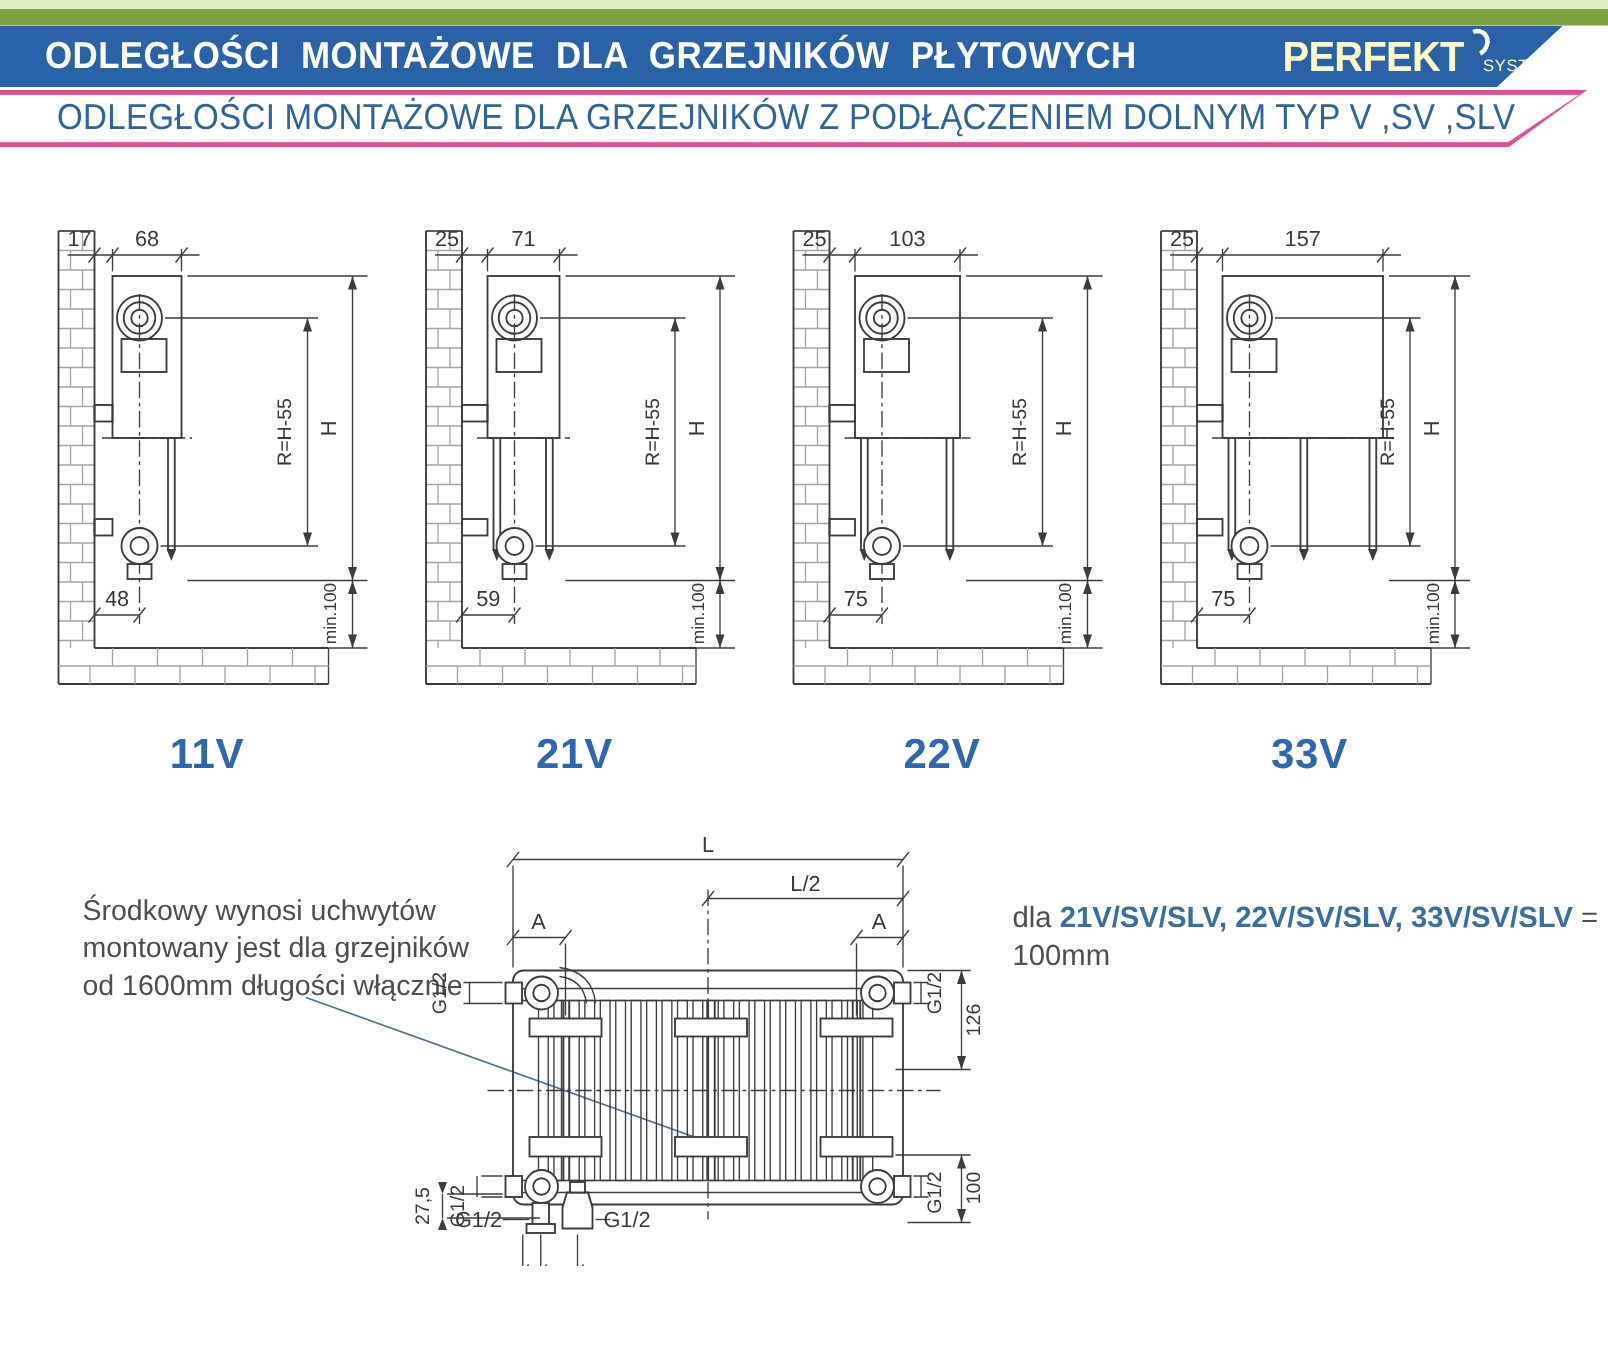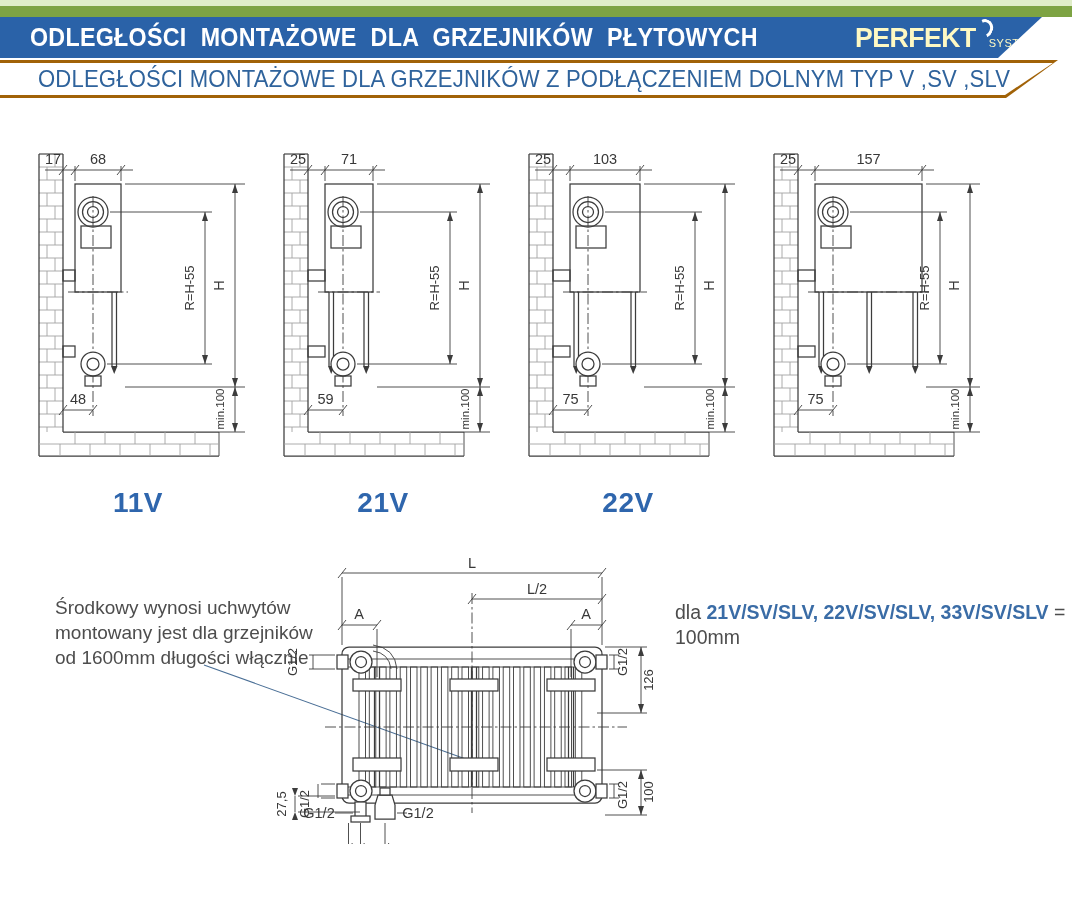--- a/index.html
+++ b/index.html
@@ -12,21 +12,21 @@
         clip-path:polygon(0 0,1042px 0,998px 100%,0 100%);
         display:flex;align-items:center;padding-left:30px;box-sizing:border-box;}
   .banner-title{color:#fff;font-size:25px;font-weight:bold;letter-spacing:.3px;word-spacing:8px;
         transform:scaleX(.93);transform-origin:left center;white-space:nowrap;}
   .brand-wrap{display:inline-flex;align-items:baseline;margin-left:42px;color:#fef9c3;white-space:nowrap;}
   .brand{font-size:28px;font-weight:bold;letter-spacing:-.5px;transform:scaleX(.95);transform-origin:left center;}
   .brand-hook{display:inline-block;width:11px;height:13px;border:3px solid #fff;border-radius:50%;
         border-left-color:transparent;border-bottom-color:transparent;transform:rotate(22deg);
         position:relative;top:-9px;left:-6px;}
   .brand-sub{font-size:11px;letter-spacing:.5px;position:relative;left:-10px;top:0;}
-  .band2-outer{position:absolute;left:0;top:60px;width:1072px;height:38px;background:#a16207;
+  .band2-outer{position:absolute;left:0;top:60px;width:1072px;height:38px;background:#ec4899;
         clip-path:polygon(0 0,1058px 0,1006px 100%,0 100%);}
   .band2-inner{position:absolute;left:0;top:3px;right:0;bottom:3px;background:#fff;
         clip-path:polygon(0 0,1053px 0,1005px 100%,0 100%);
         display:flex;align-items:center;padding-left:38px;box-sizing:border-box;}
   .band2-text{color:#2f639c;font-size:24px;font-weight:500;letter-spacing:.2px;
         transform:scaleX(.92);transform-origin:left center;white-space:nowrap;}
   
   .figure{position:absolute;top:120px;width:256px;text-align:center;}
   .figure svg{display:block;margin:0 auto;}
   .fig-label{margin-top:12px;font-size:28px;font-weight:700;color:#2f66ad;letter-spacing:.5px;}
@@ -523,20 +523,21 @@
         <line x1="222" y1="267" x2="222" y2="312" class="thin"></line>
         <polygon points="222,267 219,276 225,276" class="arw"></polygon>
         <polygon points="222,312 219,303 225,303" class="arw"></polygon>
         <line x1="206" y1="312" x2="232" y2="312" class="thin"></line>
         <text x="211" y="289" class="dim3" text-anchor="middle" transform="rotate(-90 211 289)">min.100</text>
         <line x1="50" y1="290" x2="85" y2="290" class="thin"></line>
         <line x1="46" y1="295" x2="54" y2="285" class="thin"></line>
         <line x1="81" y1="295" x2="89" y2="285" class="thin"></line>
         <text x="67.5" y="284" class="dim" text-anchor="middle">75</text>
       </svg>
+    <figcaption class="fig-label">33V</figcaption>
   </figure>
 
   <div class="bottom">
 
     <div class="note-left">Środkowy wynosi uchwytów montowany jest dla grzejników od 1600mm długości włącznie</div>
 
     <svg class="leader-overlay" viewBox="0 0 1072 343">
       <line x1="204" y1="110" x2="474" y2="207" stroke="#4a6f96" stroke-width="1.1"></line>
     </svg>
 

